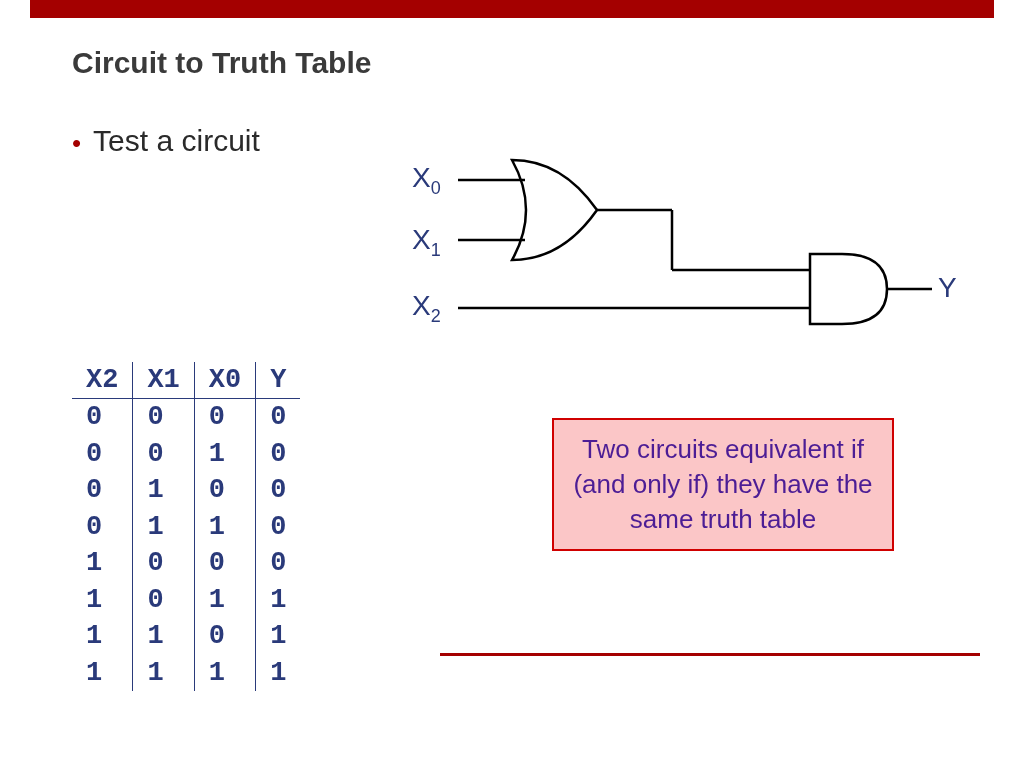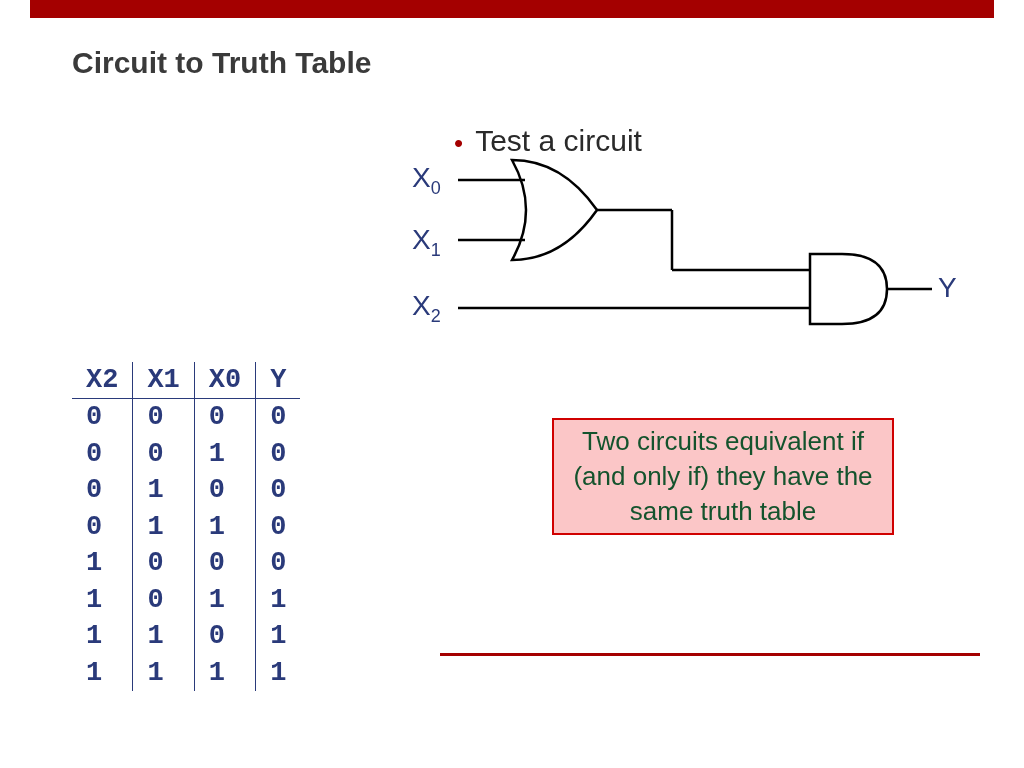--- a/index.html
+++ b/index.html
@@ -19,21 +19,20 @@
   .title {
     font-size: 30px;
     font-weight: bold;
     color: #3a3a3a;
     margin: 28px 0 0 72px;
   }
   .bullet-row {
     margin: 44px 0 0 72px;
     font-size: 30px;
     color: #2a2a2a;
-    text-align: center;
   }
   .bullet-row .dot {
     color: #a40000;
     margin-right: 12px;
     font-size: 26px;
     vertical-align: middle;
   }
   .circuit {
     position: absolute;
     left: 412px;
@@ -72,25 +71,25 @@
     border-bottom: 1.5px solid #2a3a7a;
   }
   .truth-table td.sep, .truth-table th.sep {
     border-right: 1.5px solid #2a3a7a;
   }
   .callout {
     position: absolute;
     left: 552px;
     top: 418px;
     width: 310px;
-    padding: 4px 14px;
+    padding: 12px 14px;
     background: #fbc6c7;
     border: 2px solid #d00000;
     font-size: 26px;
-    color: #14532d;
+    color: #4c1d95;
     text-align: center;
     line-height: 1.35;
   }
   .footer-line {
     position: absolute;
     left: 440px;
     top: 653px;
     width: 540px;
     height: 3px;
     background: #a40000;

